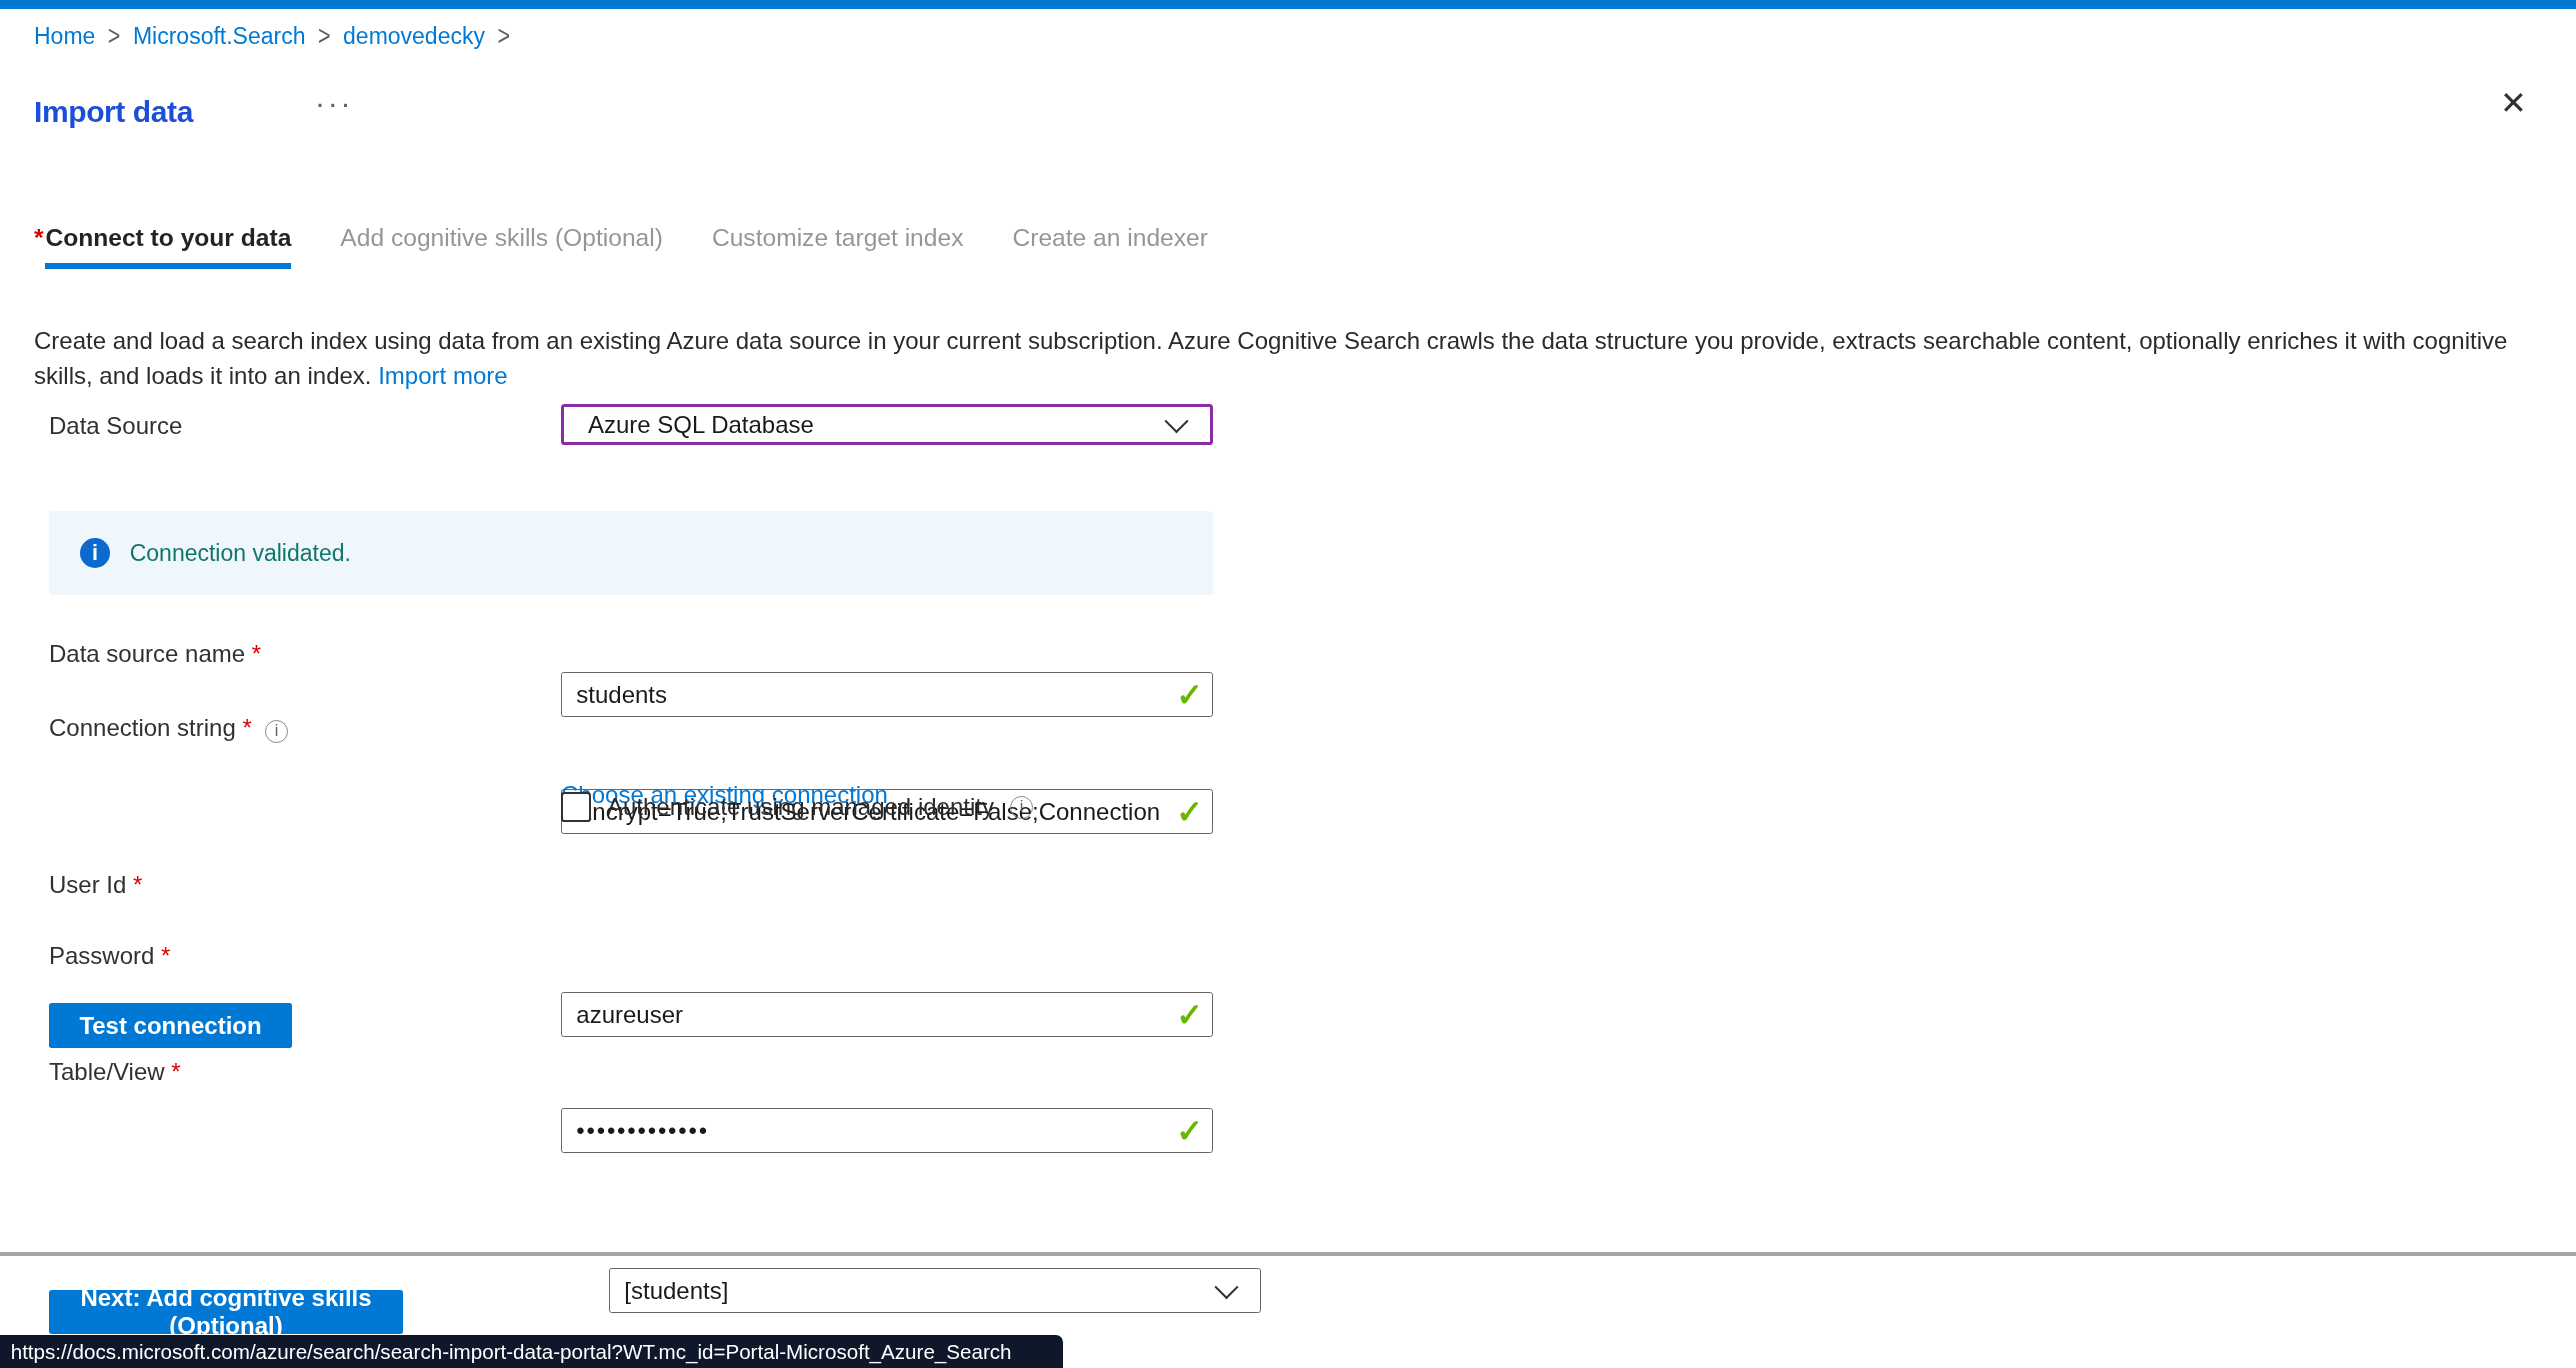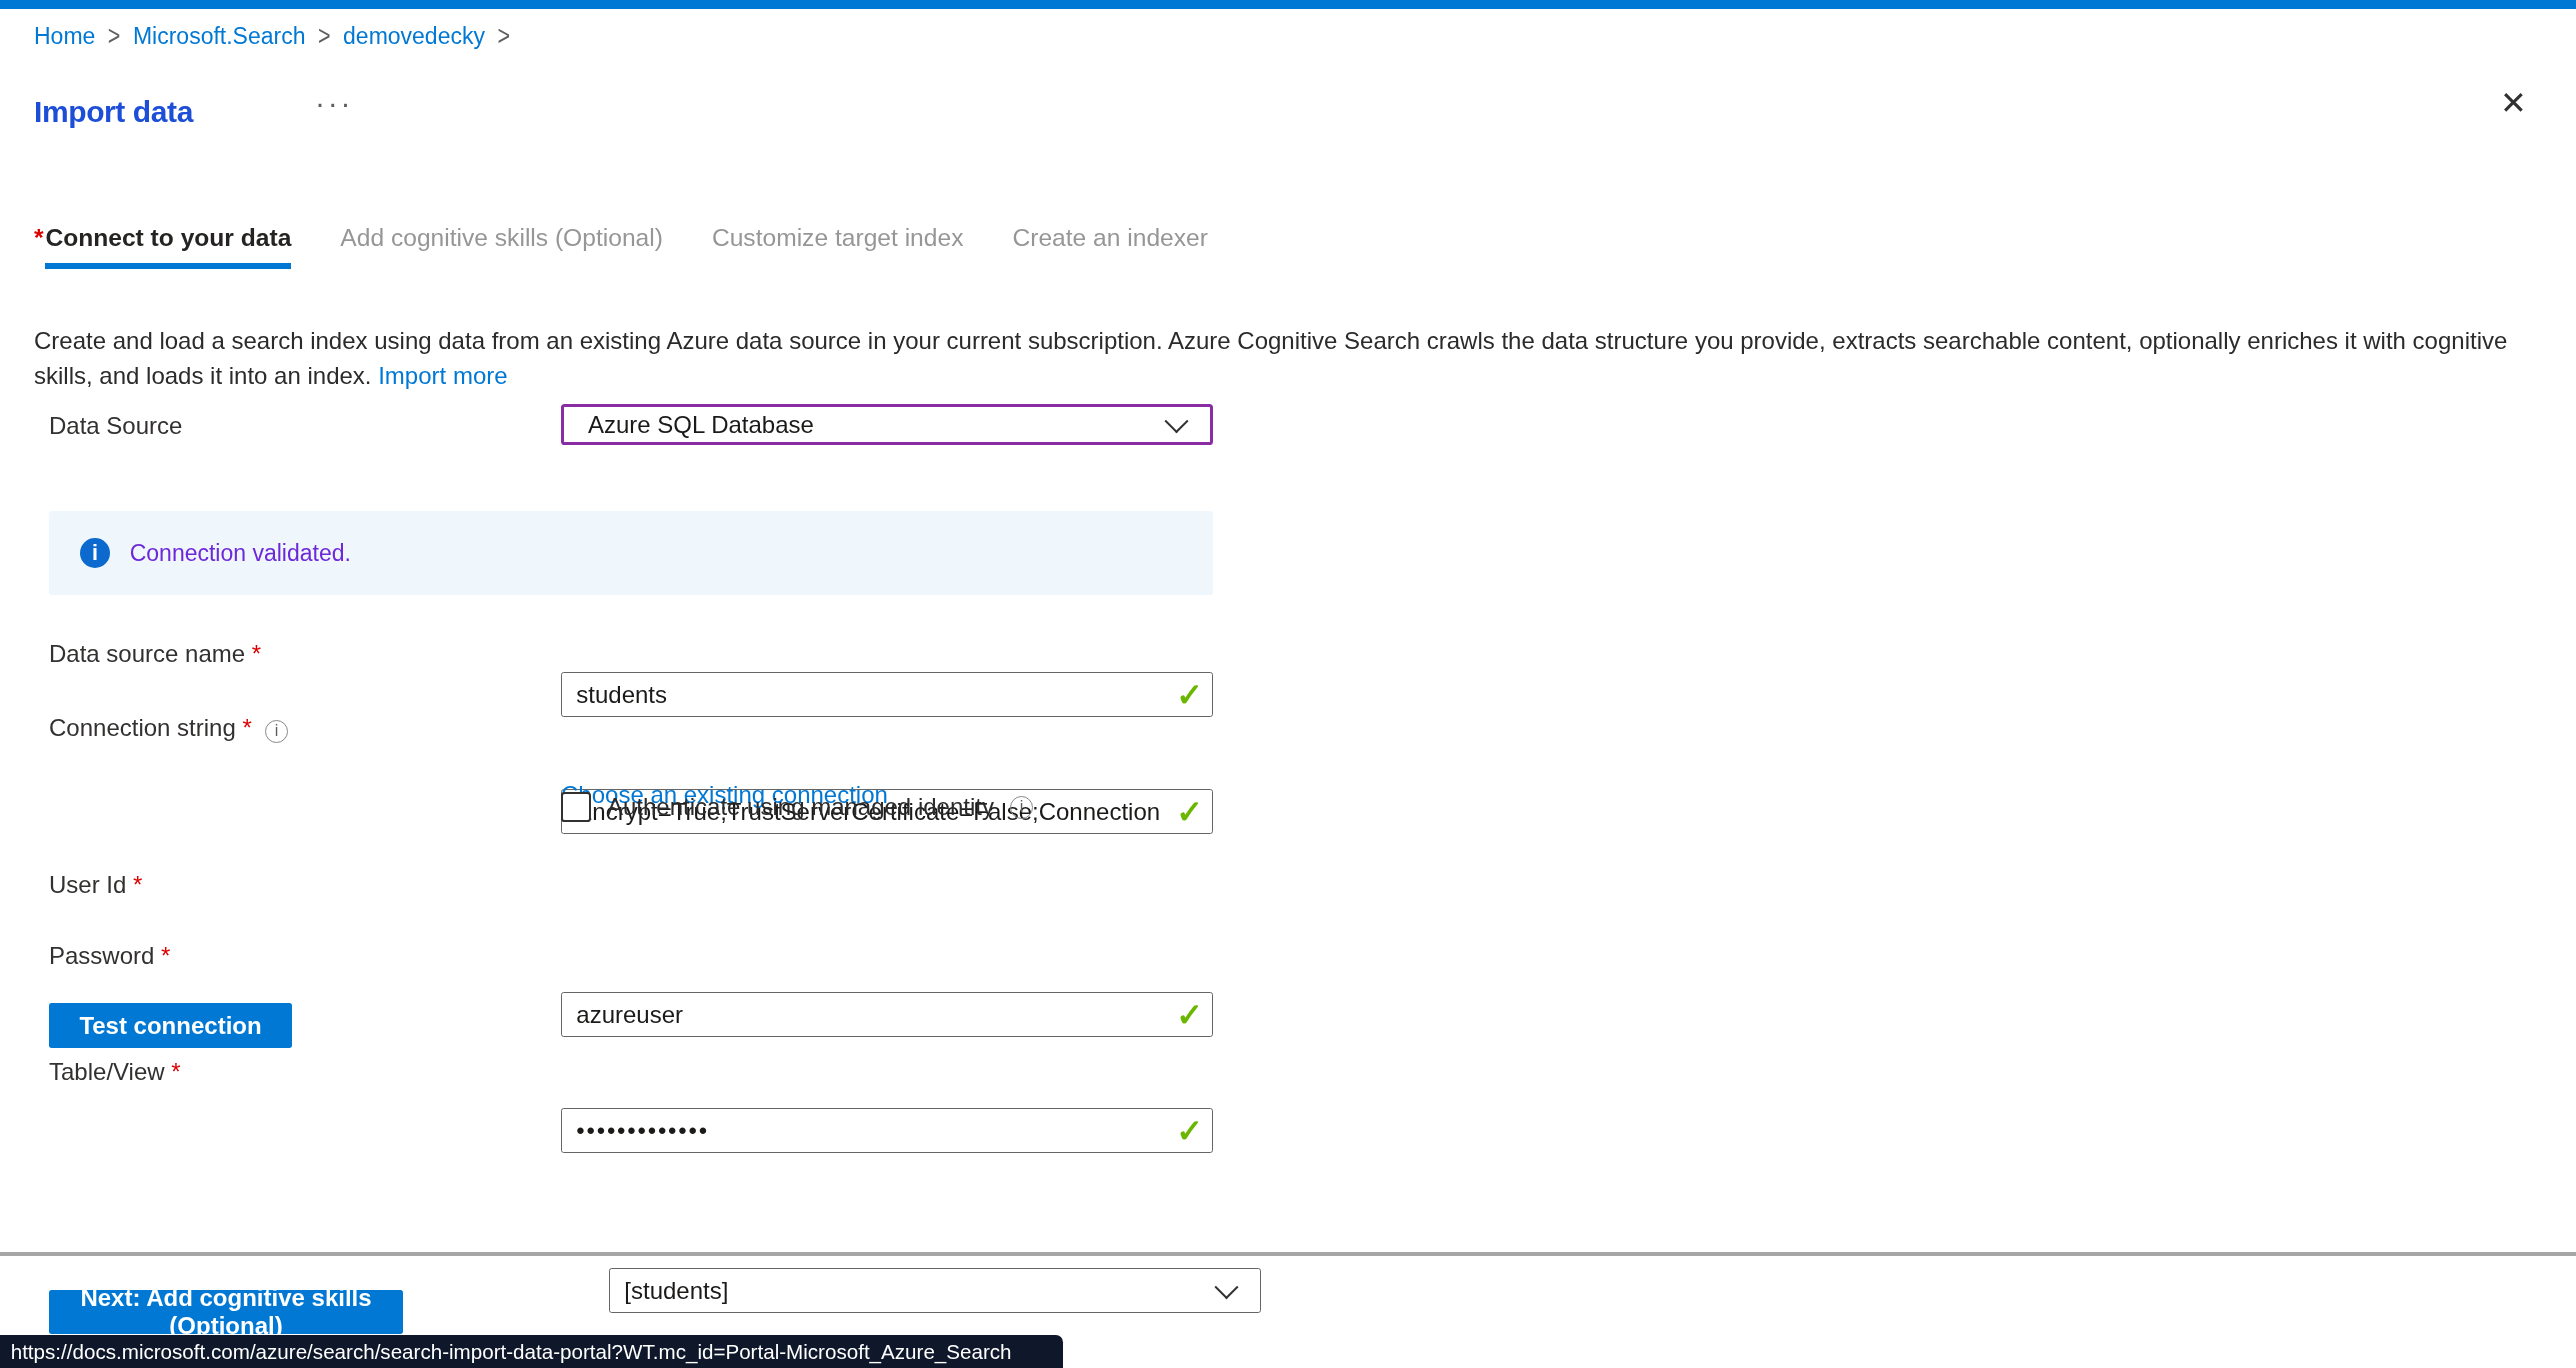--- a/index.html
+++ b/index.html
@@ -37,21 +37,21 @@
   .dropdown.focused{border:3.6px solid #8a2da5;border-radius:3.6px;height:41px;padding-left:24px;}
   .chev{position:absolute;right:25px;top:50%;width:15px;height:15px;border-right:2.7px solid #323130;
         border-bottom:2.7px solid #323130;transform:translateY(-72%) rotate(45deg);}
   .info-i{display:inline-flex;align-items:center;justify-content:center;width:23px;height:23px;border:1.8px solid #8a8886;
           border-radius:50%;font-size:16px;color:#605e5c;box-sizing:border-box;font-style:normal;}
   
   .banner{position:absolute;left:49px;top:511px;width:1164px;height:84px;background:#eff6fc;border-radius:3.6px;
           display:flex;align-items:center;}
   .banner-icon{width:30px;height:30px;border-radius:50%;background:#0c69ce;color:#fff;margin-left:31px;
                display:flex;align-items:center;justify-content:center;font-size:21.5px;font-weight:700;}
-  .banner-text{margin-left:19.7px;font-size:23px;color:#6d28d9;}
+  .banner-text{margin-left:19.7px;font-size:23px;color:#0f766e;}
   
   .plain-link{position:absolute;left:561px;font-size:24px;color:#0078d4;text-decoration:none;cursor:pointer;margin-top:27px;}
   .cbx-row{position:absolute;left:561px;top:792px;display:flex;align-items:center;gap:16px;}
   .cbx{width:30px;height:30px;border:2.7px solid #323130;border-radius:3.6px;background:#fff;box-sizing:border-box;cursor:pointer;}
   .cbx-label{font-size:24px;color:#2b2b2b;}
   
   .btn-primary{position:absolute;background:#0078d4;color:#fff;border:none;border-radius:2.7px;font-size:24px;
                font-weight:700;display:flex;align-items:center;justify-content:center;cursor:pointer;
                font-family:"Liberation Sans",sans-serif;}
   .btn-test{left:49px;top:1003px;width:243px;height:45px;}

